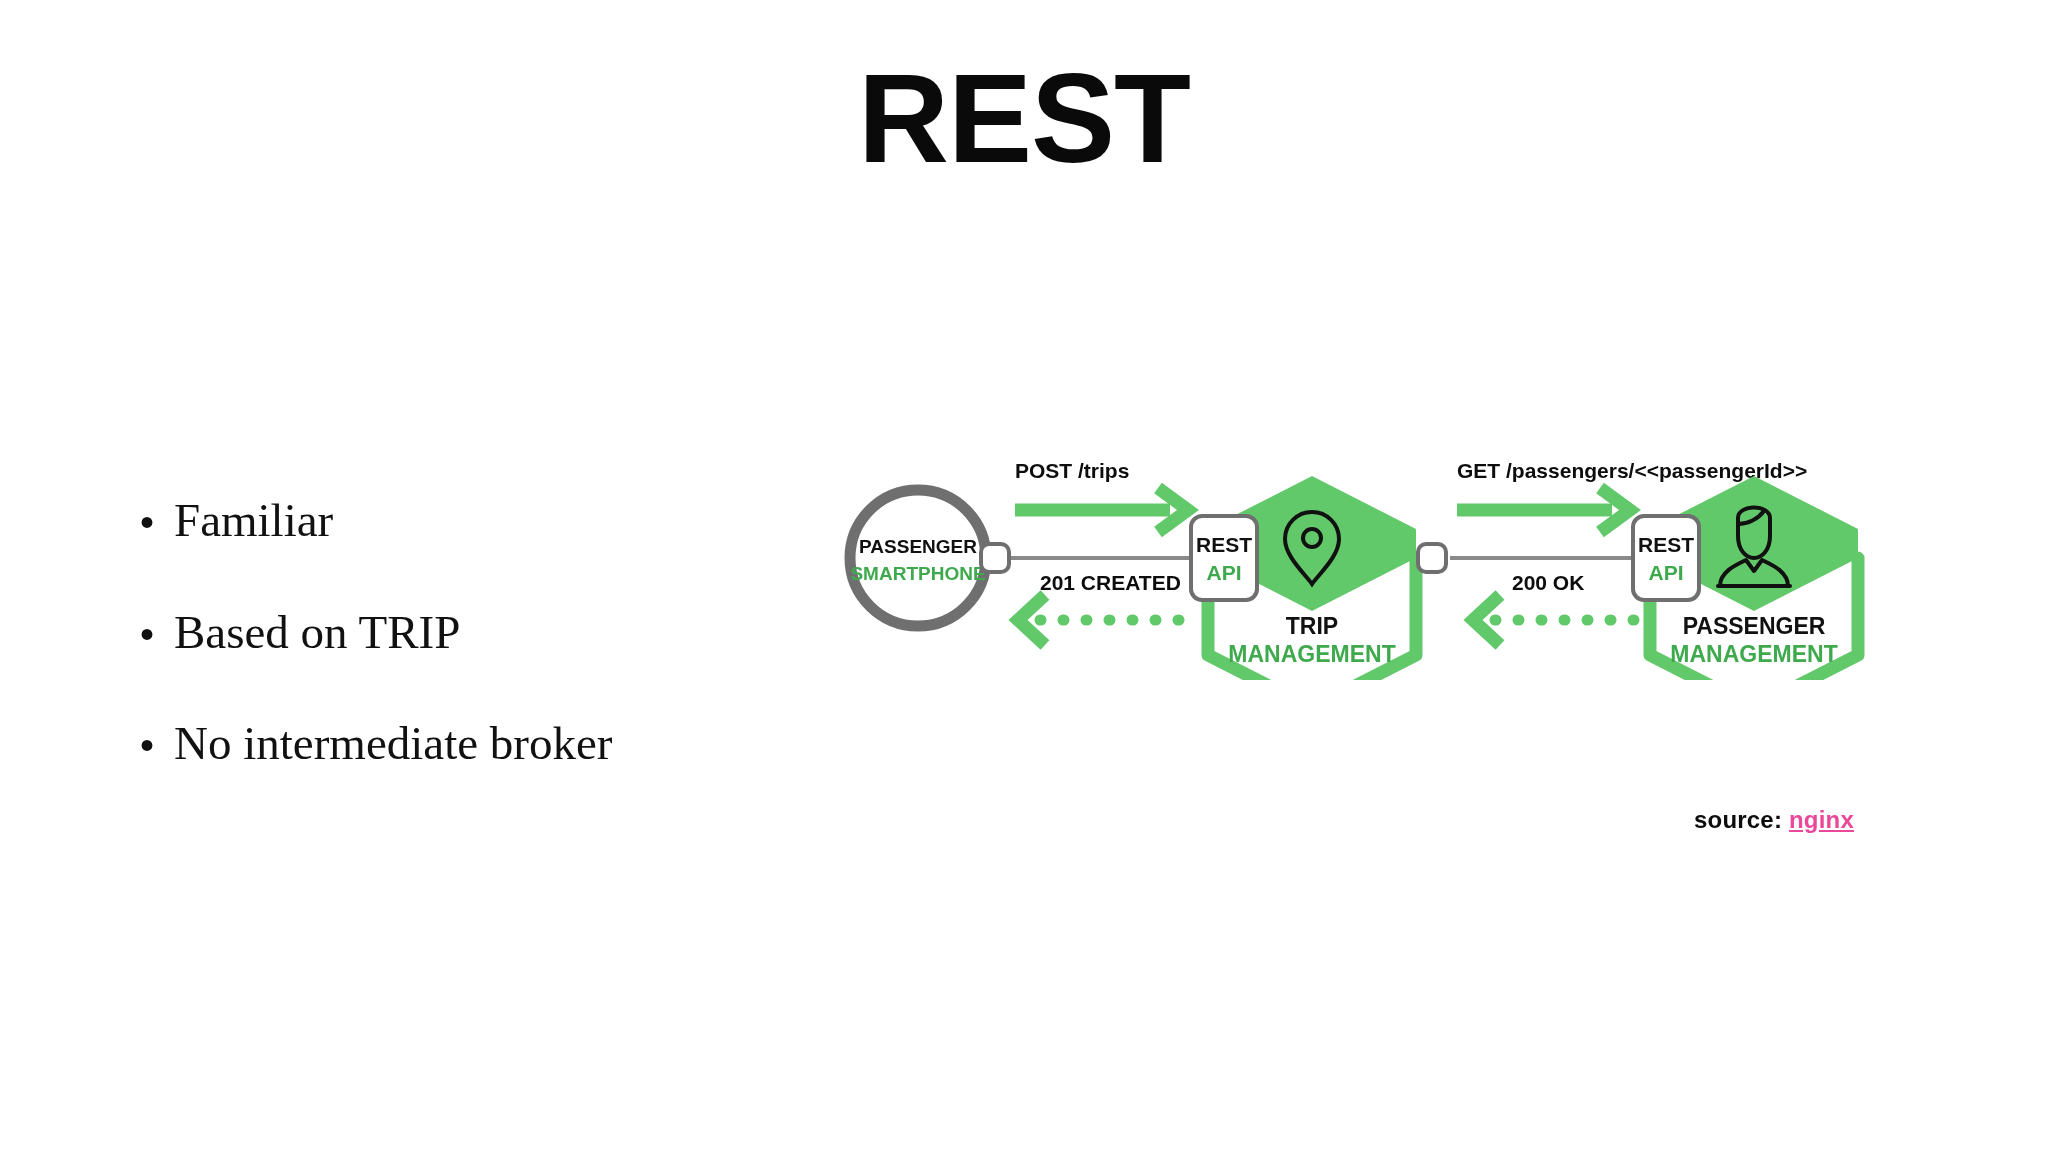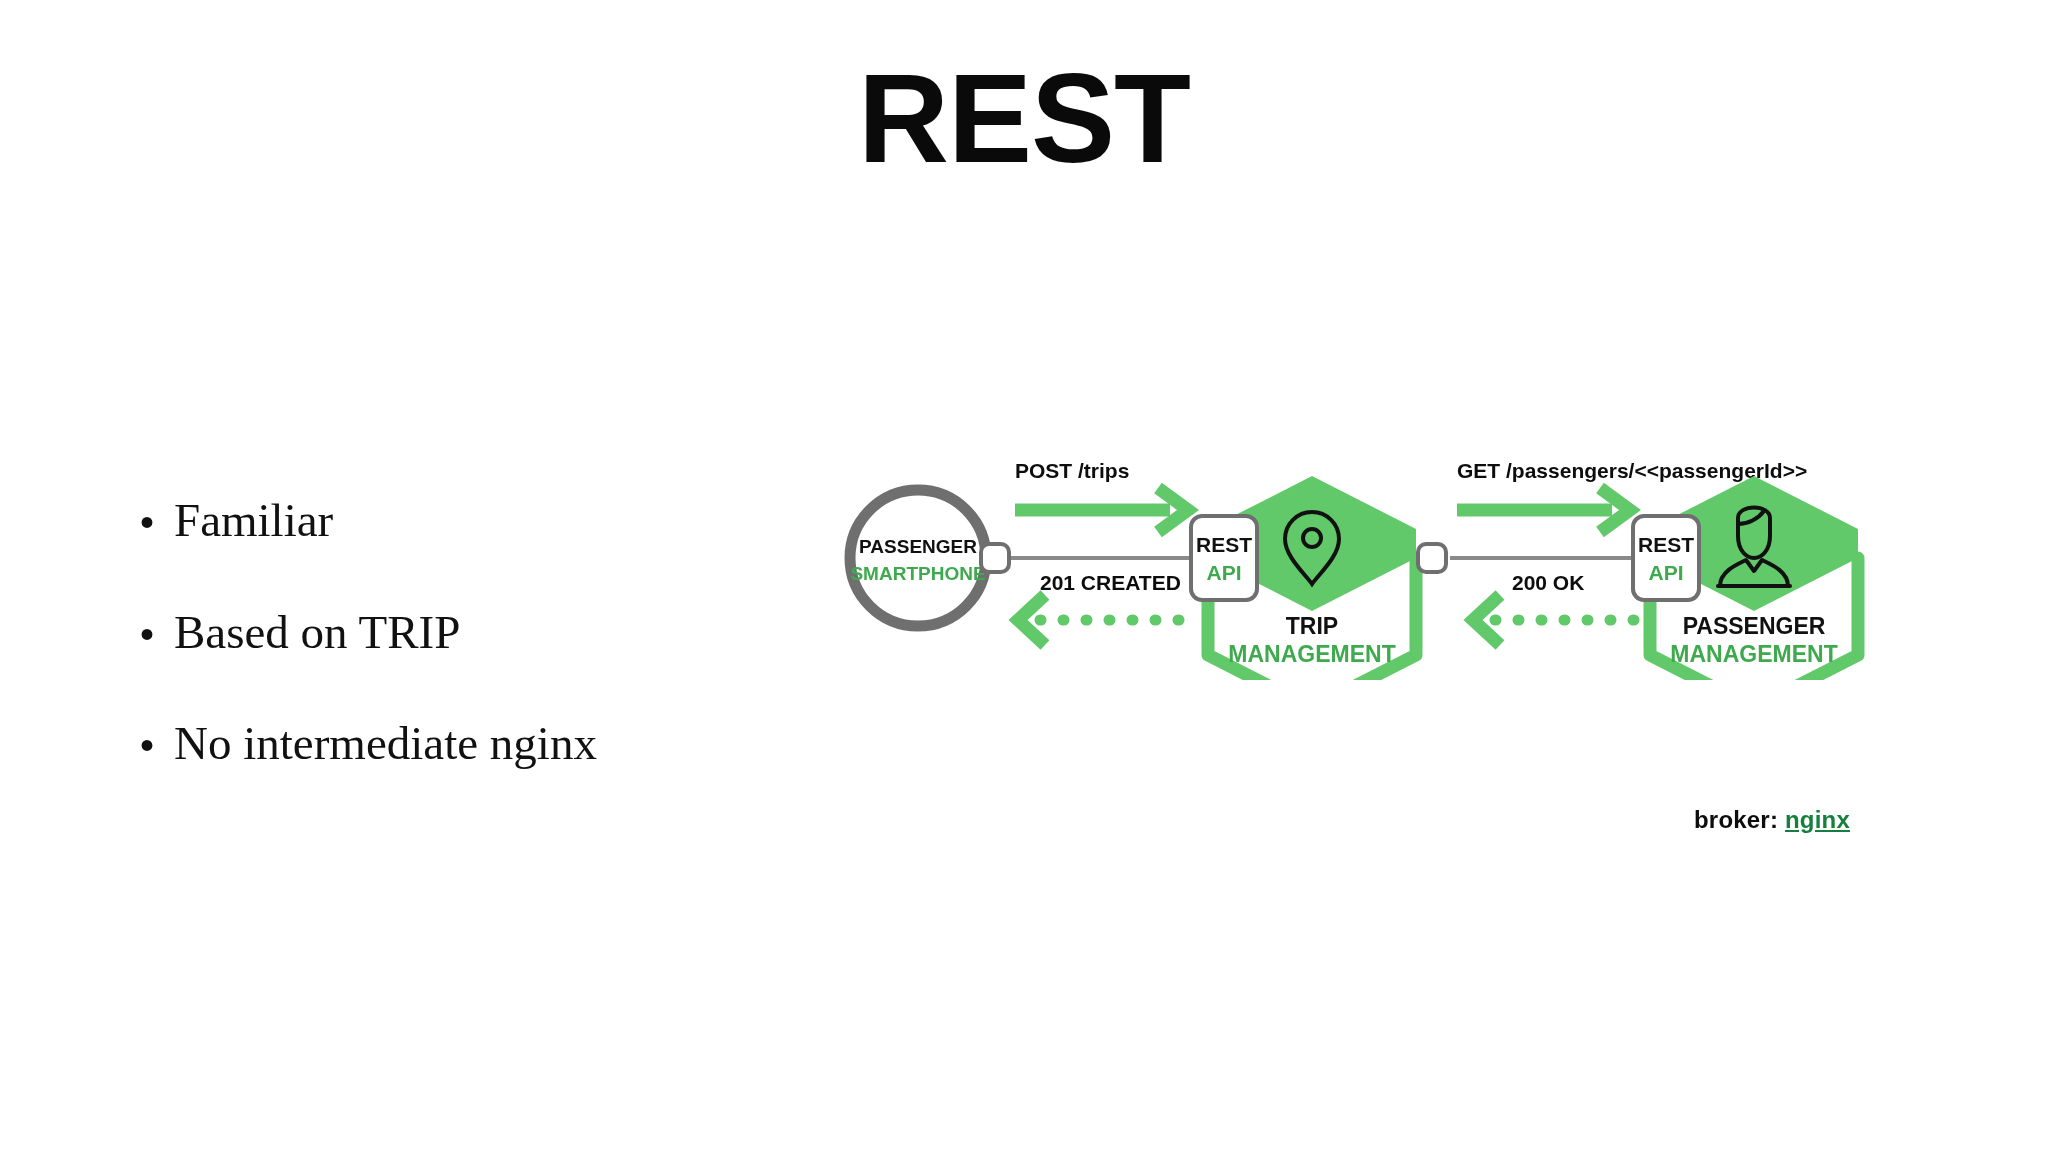--- a/index.html
+++ b/index.html
@@ -70,21 +70,21 @@
     position: absolute;
     left: 1694px;
     top: 806px;
     font-size: 24px;
     font-weight: 700;
     color: #0d0d0d;
     letter-spacing: 0.2px;
   }
   #source-link {
     text-decoration: underline;
-    color: #15803d;
+    color: #ec4899;
   }
 </style>
 </head>
 <body>
 
 <div id="slide-title">REST</div>
 
 <div id="bullet-list">
 
   <div class="bullet-row">
@@ -92,21 +92,21 @@
     <span class="bullet-text">Familiar</span>
   </div>
 
   <div class="bullet-row">
     <span class="bullet-dot">•</span>
     <span class="bullet-text">Based on TRIP</span>
   </div>
 
   <div class="bullet-row">
     <span class="bullet-dot">•</span>
-    <span class="bullet-text">No intermediate nginx</span>
+    <span class="bullet-text">No intermediate broker</span>
   </div>
 
 </div>
 
 <div id="diagram">
   <svg id="diagram-svg" width="1100" height="240" viewBox="0 0 1100 240" xmlns="http://www.w3.org/2000/svg">
 
     <line x1="158" y1="118" x2="365" y2="118" stroke="#8a8a8a" stroke-width="4"></line>
     <line x1="610" y1="118" x2="806" y2="118" stroke="#8a8a8a" stroke-width="4"></line>
 
@@ -179,15 +179,15 @@
     <g>
       <rect x="793" y="76" width="66" height="84" rx="11" ry="11" fill="#ffffff" stroke="#6f6f6f" stroke-width="4"></rect>
       <text x="826" y="112" text-anchor="middle" font-family="Liberation Sans, sans-serif" font-size="21" font-weight="700" fill="#111111">REST</text>
       <text x="826" y="140" text-anchor="middle" font-family="Liberation Sans, sans-serif" font-size="21" font-weight="700" fill="#3faa4d">API</text>
     </g>
 
   </svg>
 </div>
 
 <div id="source-line">
-  <span>broker:</span>
+  <span>source:</span>
   <span id="source-link">nginx</span>
 </div>
 
 </body></html>

